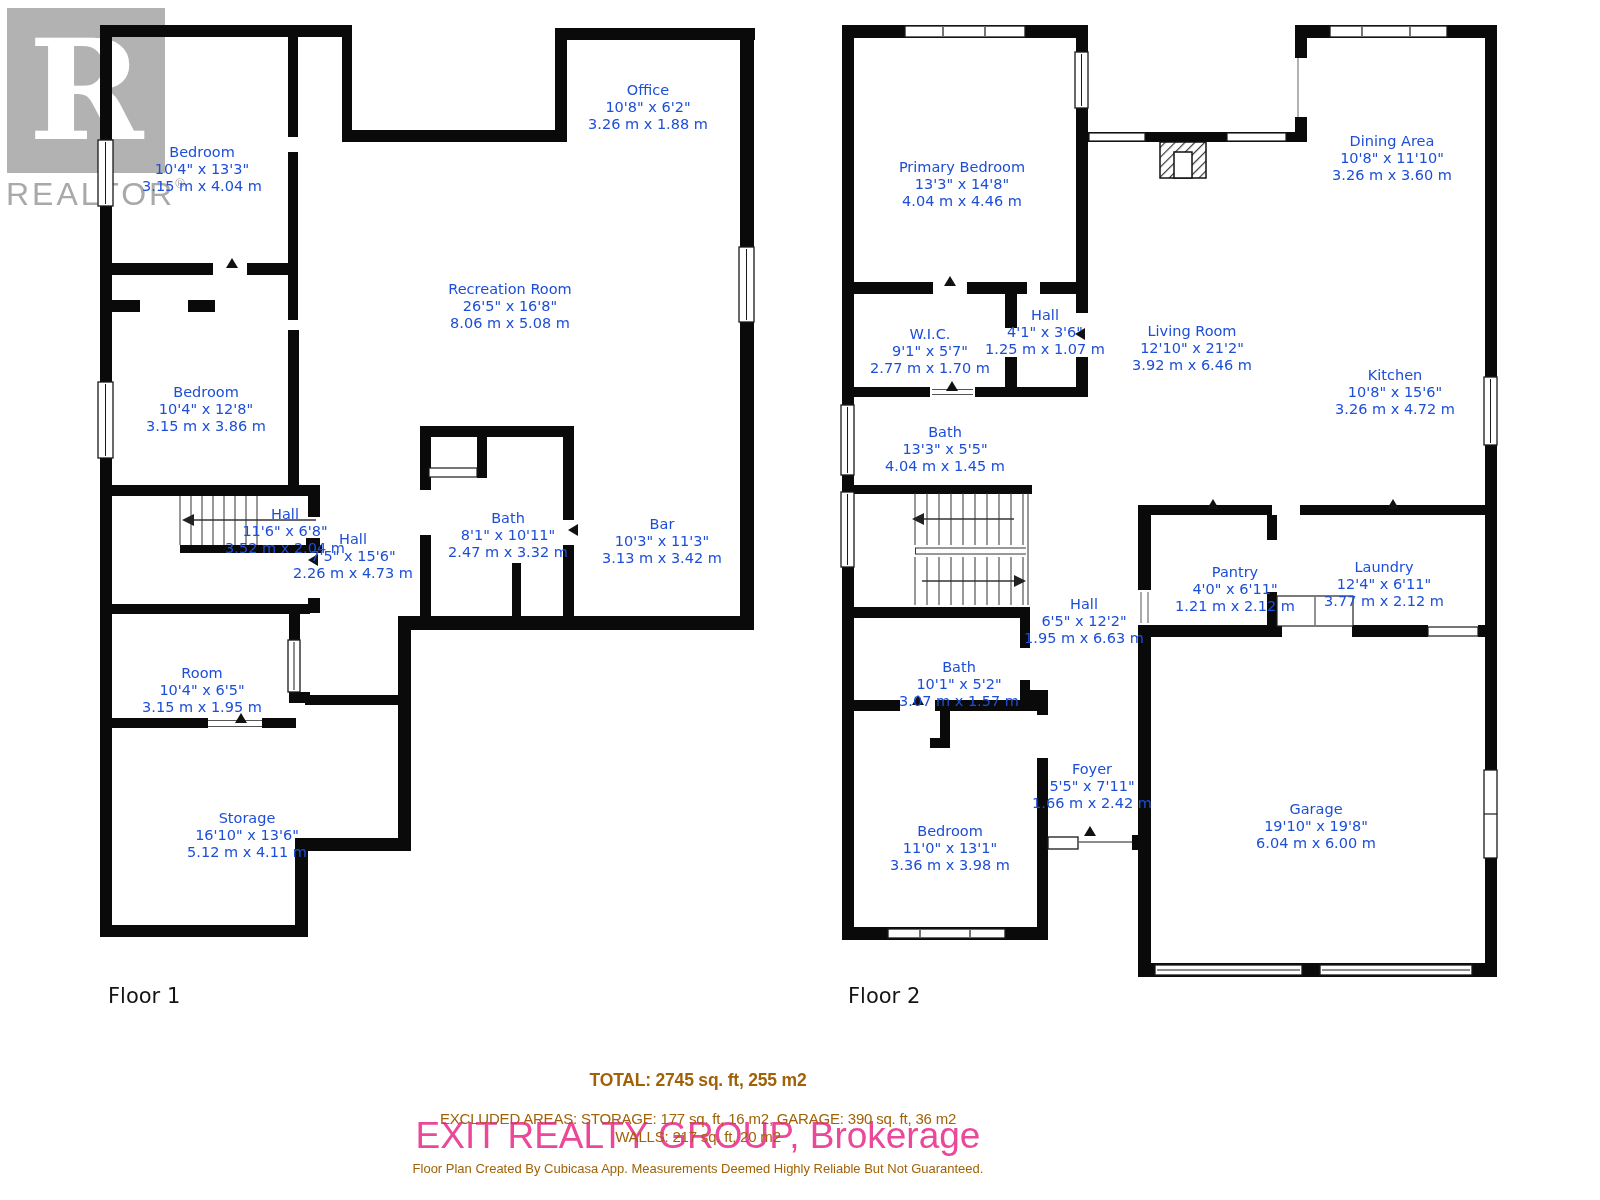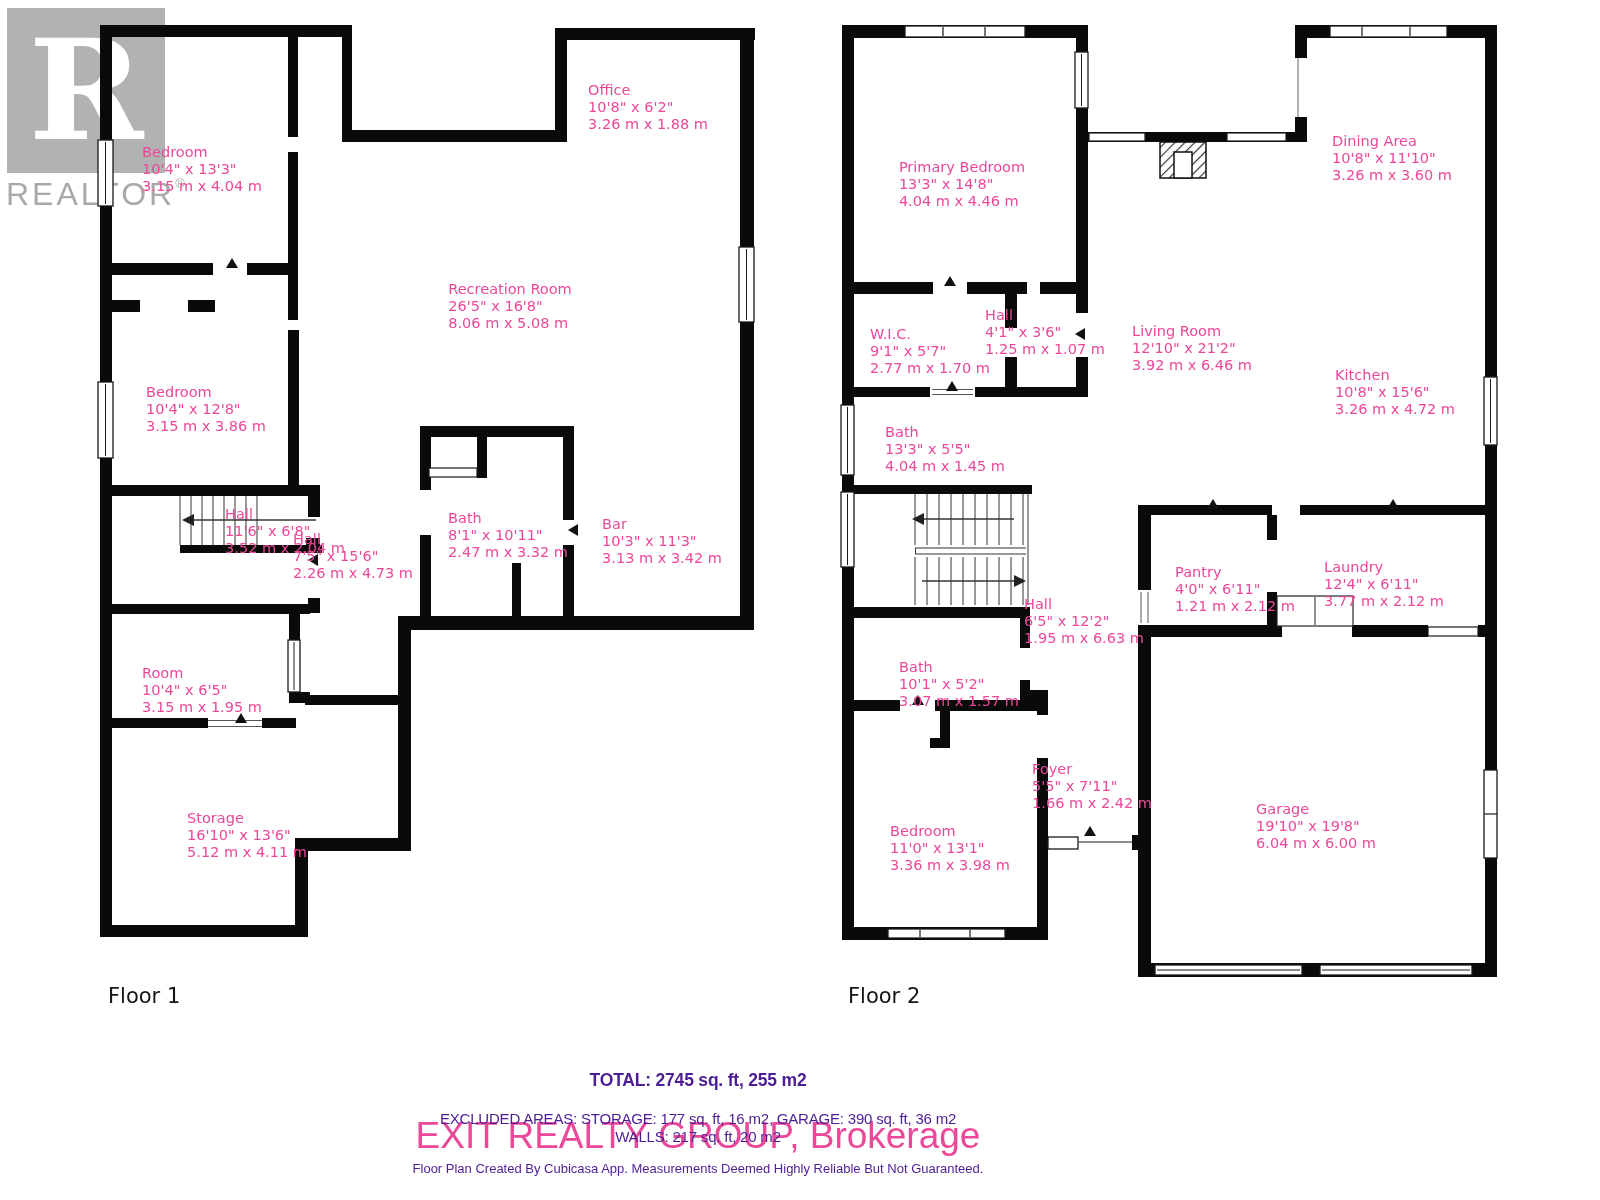--- a/index.html
+++ b/index.html
@@ -11,26 +11,26 @@
                  display:flex;align-items:center;justify-content:center;}
   .realtor-block .r{font-family:"DejaVu Serif", serif;font-weight:bold;font-size:138px;color:#ffffff;line-height:1;}
   .realtor-text{position:absolute;left:6px;top:176px;font-family:"Liberation Sans", sans-serif;
                 font-size:32px;letter-spacing:3px;color:#a9a9a9;white-space:nowrap;}
   .realtor-text .reg{font-size:13px;vertical-align:top;letter-spacing:0;}
   .exit-wm{position:absolute;left:698px;top:1136px;transform:translate(-50%,-50%);z-index:1;
            font-family:"Liberation Sans", sans-serif;font-size:37px;color:#ec4899;white-space:nowrap;}
   
   svg.plan{position:absolute;left:0;top:0;z-index:2;}
   
-  .room-label{position:absolute;transform:translate(-50%,-50%);text-align:left;z-index:3;
-              font-size:14.5px;line-height:17px;white-space:nowrap;color:#ec4899;}
+  .room-label{position:absolute;transform:translate(-50%,-50%);text-align:center;z-index:3;
+              font-size:14.5px;line-height:17px;white-space:nowrap;color:#1d4ed8;}
   .floor-tag{position:absolute;z-index:3;font-size:21px;color:#141414;}
   
   .sum{position:absolute;left:698px;transform:translateX(-50%);z-index:4;white-space:nowrap;
-       font-family:"Liberation Sans", sans-serif;letter-spacing:-0.2px;color:#4c1d95;text-align:right;}
+       font-family:"Liberation Sans", sans-serif;letter-spacing:-0.2px;color:#a16207;text-align:right;}
   .sum.total{top:1070px;font-size:17.5px;font-weight:bold;}
   .sum.l2{top:1092px;font-size:15px;}
   .sum.l3{top:1110px;font-size:15px;}
   .sum.l4{top:1128px;font-size:15px;}
   .sum.disc{top:1161px;font-size:13px;letter-spacing:0;}
 </style>
 </head>
 <body>
 
 <div class="canvas">

